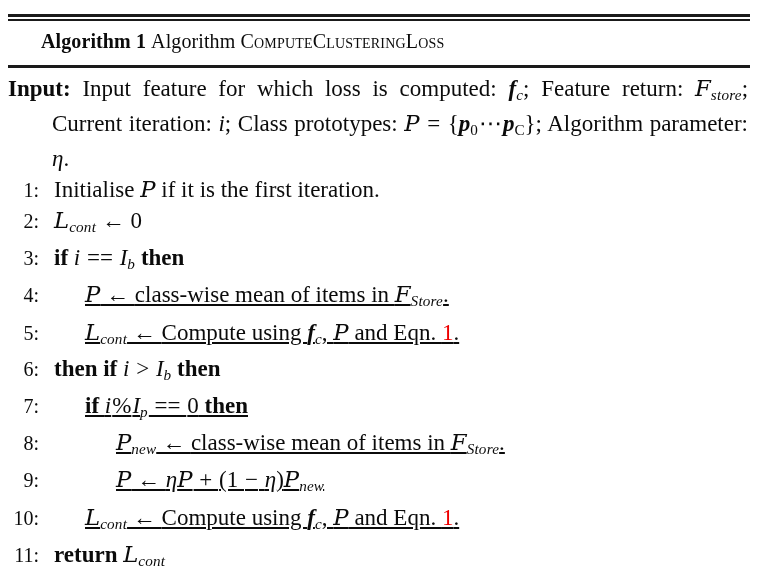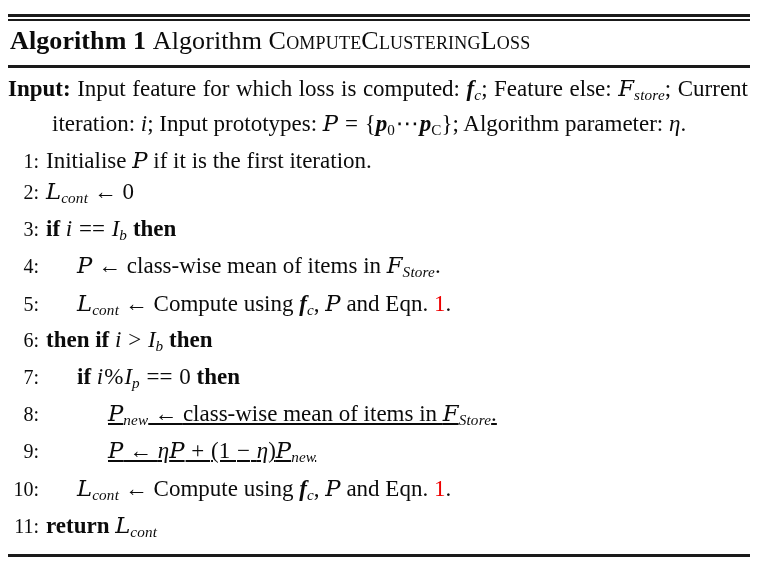--- a/index.html
+++ b/index.html
@@ -40,25 +40,26 @@
     margin: 3px 0 0 0;
   }
   .rule-bottom {
     height: 3px;
     background: #1a1a1a;
     margin: 6px 0 0 0;
   }
 
   
   .alg-caption {
-    font-size: 26px;
+    font-size: 20px;
     line-height: 34px;
     padding: 3px 2px 4px 2px;
     white-space: nowrap;
     letter-spacing: 0.1px;
+    margin-left: 31px;
   }
   .alg-caption .cap-bold { font-weight: bold; }
   .alg-caption .cap-roman { font-weight: normal; }
   .smallcaps {
     font-variant: small-caps;
     letter-spacing: 0.2px;
   }
 
   
   .alg-input {
@@ -88,24 +89,24 @@
     white-space: nowrap;
   }
   .step-num {
     width: 38px;
     min-width: 38px;
     text-align: right;
     font-size: 20px;
     padding-right: 7px;
     box-sizing: border-box;
   }
-  .step-body { flex: 1 1 auto; }
+  .step-body { flex: 1 1 auto; margin-left: 8px; }
 
   .ind-0 { padding-left: 0px; }
-  .ind-1 { padding-left: 31px; }
+  .ind-1 { padding-left: 31px; text-decoration: underline; }
   .ind-2 { padding-left: 62px; text-decoration: underline; }
 
   
   .kw { font-weight: bold; }
   .mathit {
     font-style: italic;
     font-family: "Liberation Serif", "DejaVu Serif", serif;
   }
   .cal {
     font-family: "DejaVu Serif", "Liberation Serif", serif;
@@ -146,23 +147,23 @@
 
   <div class="alg-caption">
     <span class="cap-bold">Algorithm 1</span><span class="cap-roman">&nbsp;</span><span class="cap-roman">Algorithm</span><span class="cap-roman">&nbsp;</span><span class="cap-roman smallcaps">ComputeClusteringLoss</span>
   </div>
 
   <div class="rule-title"></div>
 
   <div class="alg-input">
     <span class="hang kw">Input:</span>
     <span>Input feature for which loss is computed:</span>
-    <span class="bfit">f</span><span class="sub">c</span><span>; Feature else:</span>
+    <span class="bfit">f</span><span class="sub">c</span><span>; Feature return:</span>
     <span class="cal">F</span><span class="sub">store</span><span>; Current iteration:</span>
-    <span class="mathit">i</span><span>; Input prototypes:</span>
+    <span class="mathit">i</span><span>; Class prototypes:</span>
     <span class="cal">P</span>
     <span class="op">=</span>
     <span class="roman">{</span><span class="bfit">p</span><span class="sub-up">0</span><span class="op">⋯</span><span class="bfit">p</span><span class="sub-up">C</span><span class="roman">}</span><span>; Algorithm parameter:</span>
     <span class="mathit">η</span><span>.</span>
   </div>
 
   <div class="steps" id="steps-container">
       <div class="step">
         <div class="step-num">1:</div>
         <div class="step-body ind-0"><span class="roman">Initialise </span><span class="cal">P</span><span class="roman"> if it is the first iteration.</span></div>

